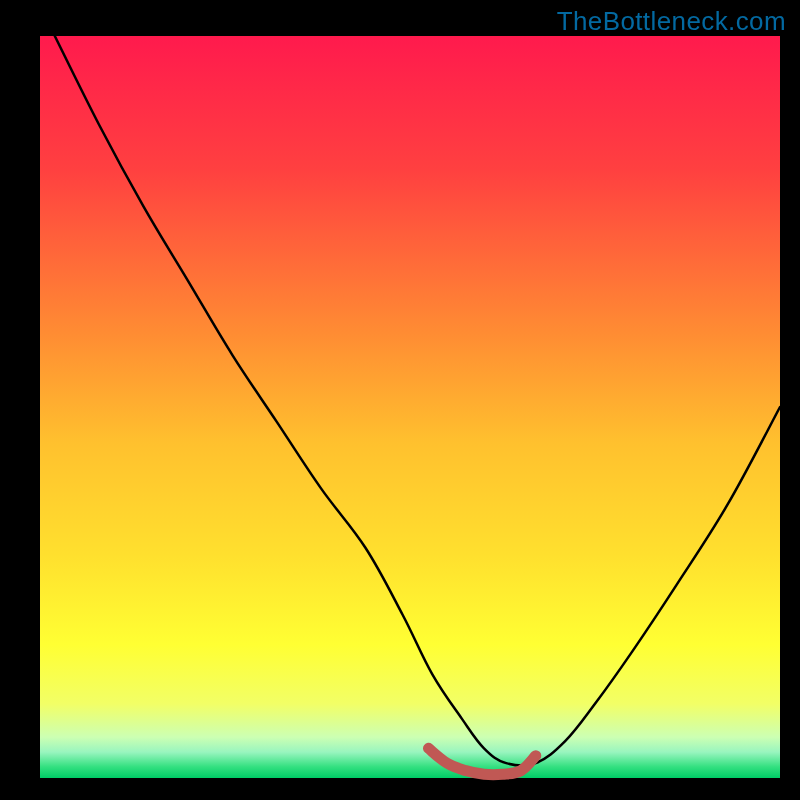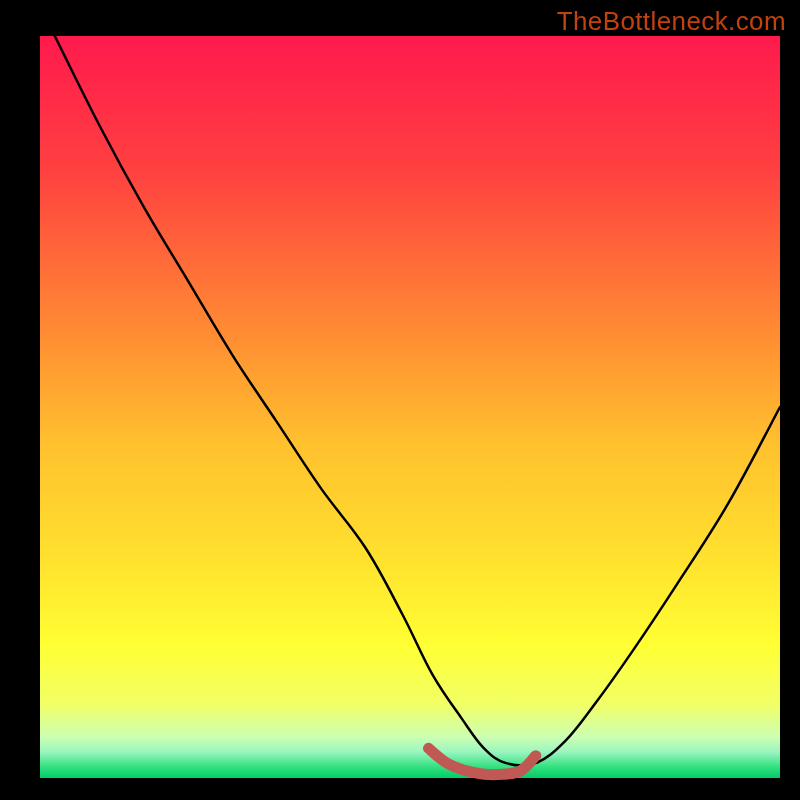--- a/index.html
+++ b/index.html
@@ -14,21 +14,21 @@
   .frame {
     position: relative;
     width: 800px;
     height: 800px;
     background: #000;
   }
   .watermark {
     position: absolute;
     top: 6px;
     right: 14px;
-    color: #c2410c;
+    color: #0369a1;
     font-size: 26px;
     font-weight: 500;
     letter-spacing: 0.4px;
   }
   svg {
     display: block;
     position: absolute;
     top: 0;
     left: 0;
   }

